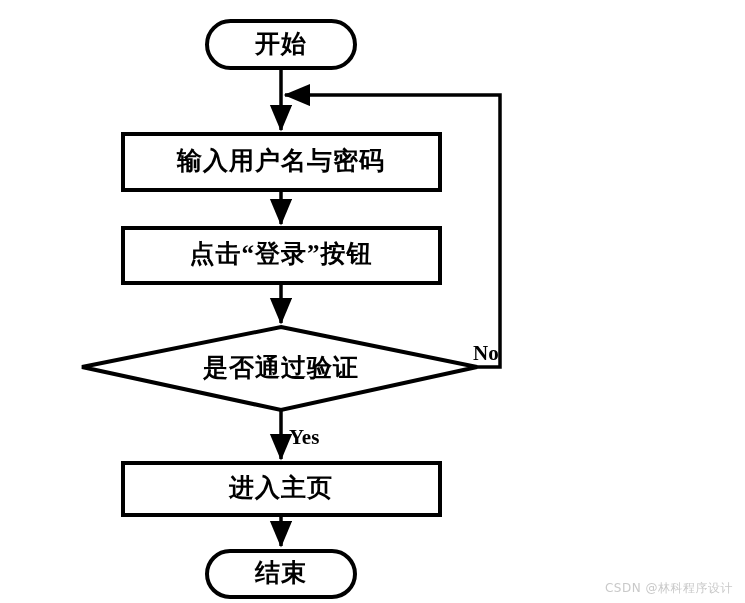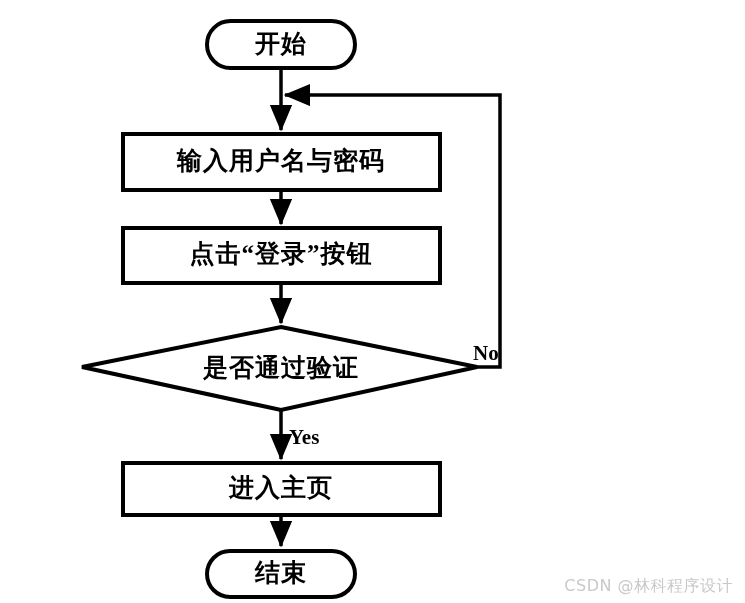--- a/index.html
+++ b/index.html
@@ -46,21 +46,21 @@
   .edge-line {
     stroke: #000000;
     stroke-width: 3.5;
     fill: none;
   }
   .watermark {
     position: absolute;
     right: 12px;
     bottom: 6px;
     font-family: "DejaVu Sans", sans-serif;
-    font-size: 16px;
+    font-size: 12px;
     color: #c9c9c9;
     letter-spacing: 0.5px;
     user-select: none;
     white-space: nowrap;
   }
 </style>
 </head>
 <body>
 
 <svg id="flowchart-canvas" viewBox="0 0 745 603" xmlns="http://www.w3.org/2000/svg">

